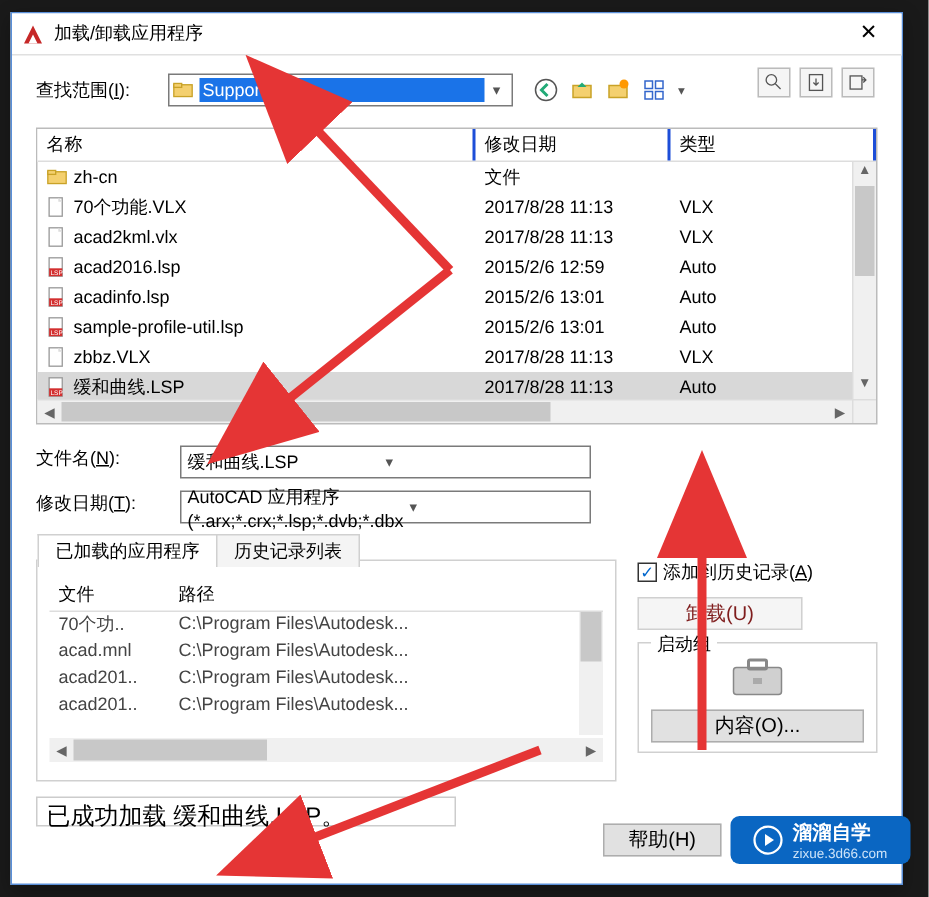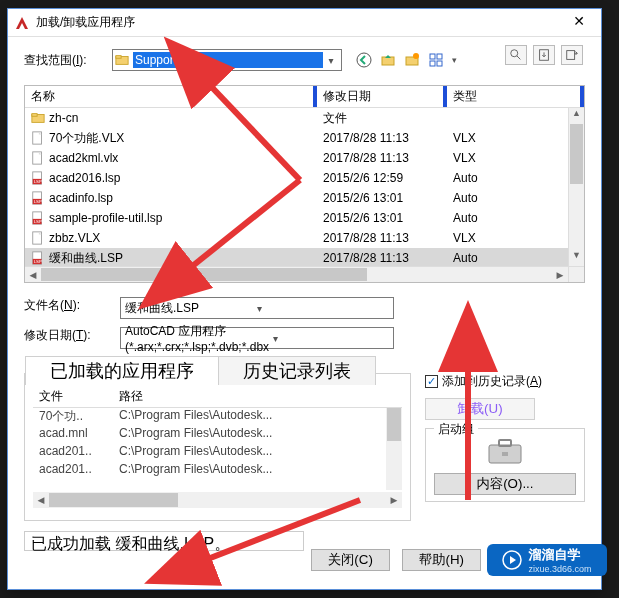--- a/index.html
+++ b/index.html
@@ -16,21 +16,21 @@
   .combo { flex: 1; display: flex; align-items: center; border: 1px solid #7a7a7a; height: 22px; padding: 0 2px; background: #fff; }
   .combo .folder-icon { width:14px; height:14px; margin-right:4px; }
   .combo input { border:none; outline:none; flex:1; font-size:12px; background:#1a73e8; color:#fff; height:16px; padding:0 2px; }
   .combo .arrow { width:16px; text-align:center; font-size:10px; color:#555; }
   .nav-icons { display:flex; gap:8px; margin-left:14px; align-items:center; }
   .icon16 { width:16px; height:16px; display:inline-block; }
   .toolbar-right { position:absolute; top:36px; right:18px; display:flex; gap:6px; }
   .tbtn { width:22px; height:20px; border:1px solid #bbb; background:#f5f5f5; display:flex; align-items:center; justify-content:center; }
   .filelist { border:1px solid #bbb; margin-top:14px; height:198px; position:relative; background:#fff; }
   .fl-header { display:flex; height:22px; border-bottom:1px solid #ddd; background:#fff; font-size:12px; }
-  .fl-header > div { padding:2px 6px; border-right:4px solid #1d4ed8; }
+  .fl-header > div { padding:2px 6px; border-right:2px solid #1d4ed8; }
   .col-name { width:292px; }
   .col-date { width:130px; }
   .col-type { flex:1; }
   .fl-body { position:absolute; top:22px; bottom:16px; left:0; right:16px; overflow:hidden; }
   .fl-row { display:flex; height:20px; align-items:center; }
   .fl-row.hl { background:#d8d8d8; }
   .fl-row > div { padding:0 6px; white-space:nowrap; overflow:hidden; }
   .fl-row .col-name { display:flex; align-items:center; gap:4px; }
   .ficon { width:14px; height:14px; }
   .vscroll { position:absolute; right:0; top:22px; bottom:16px; width:16px; background:#f0f0f0; border-left:1px solid #ddd; }
@@ -40,27 +40,27 @@
   .hscroll .thumb { position:absolute; top:1px; bottom:1px; left:16px; width:60%; background:#c8c8c8; }
   .hscroll .arr { position:absolute; top:0; bottom:0; width:16px; text-align:center; font-size:9px; color:#666; line-height:16px; }
   .corner { position:absolute; right:0; bottom:0; width:16px; height:16px; background:#f0f0f0; border-left:1px solid #ddd; border-top:1px solid #ddd;}
   .field-row { display:flex; align-items:flex-start; margin-top:14px; }
   .field-row .label { width:96px; }
   .select { flex:1; border:1px solid #7a7a7a; height:22px; display:flex; align-items:center; padding:0 4px; background:#fff; }
   .select span { flex:1; }
   .select .arrow { font-size:10px; color:#555; padding:0 4px; }
   .btn { border:1px solid #0078d7; background:#e5f1fb; color:#000; height:22px; padding:0 16px; margin-left:18px; cursor:default; }
   .btn.plain { border:1px solid #adadad; background:#e1e1e1; }
-  .btn.disabled { color:#8b5cf6; border:1px solid #d0d0d0; background:#f5f5f5; }
+  .btn.disabled { color:#7f1d1d; border:1px solid #d0d0d0; background:#f5f5f5; }
   .lower { display:flex; margin-top:12px; gap:14px; }
   .group { border:1px solid #d0d0d0; position:relative; padding:8px; }
   .group-title { position:absolute; top:-8px; left:8px; background:#fff; padding:0 4px; font-size:12px; }
   .group.left { flex:1; height:148px; }
   .tabs { display:flex; position:absolute; top:-18px; left:0; }
-  .tab { border:1px solid #d0d0d0; border-bottom:none; padding:2px 24px; background:#fff; font-size:18px; margin-right:-1px; }
+  .tab { border:1px solid #d0d0d0; border-bottom:none; padding:2px 11px; background:#fff; font-size:12px; margin-right:-1px; }
   .tab.inactive { background:#f4f4f4; }
   .loaded-header { display:flex; border-bottom:1px solid #ddd; margin-top:4px; }
   .loaded-header > div { padding:2px 6px; font-size:12px; }
   .lh-file { width:80px; }
   .lh-path { flex:1; }
   .loaded-body { height:82px; overflow:hidden; font-family: SimSun, monospace; font-size:12px; color:#444; position:relative; }
   .loaded-row { display:flex; height:18px; }
   .loaded-row > div { padding:0 6px; white-space:nowrap; overflow:hidden; }
   .loaded-vscroll { position:absolute; right:0; top:0; bottom:0; width:16px; background:#f0f0f0; }
   .loaded-vscroll .thumb { position:absolute; left:1px; right:1px; top:0; height:40%; background:#c8c8c8; }
@@ -332,21 +332,20 @@
               </svg>
           </span>
           <button class="btn plain" style="margin-left:0; width:100%; padding:0">内容(O)...</button>
         </div>
       </div>
     </div>
 
     <div class="status">已成功加载 缓和曲线.LSP。</div>
 
     <div class="bottom-btns">
-      <button class="btn plain" style="margin-left:0">关闭(C)</button>
       <button class="btn plain" style="margin-left:0">帮助(H)</button>
     </div>
 
   </div>
 </div>
 
 <svg class="arrow-annot" style="top:0;left:0" width="619" height="598">
   <defs>
       <marker id="ah" markerWidth="12" markerHeight="12" refX="2" refY="5" orient="auto">
         <polygon points="0,0 12,5 0,10" fill="#e53535"></polygon>

